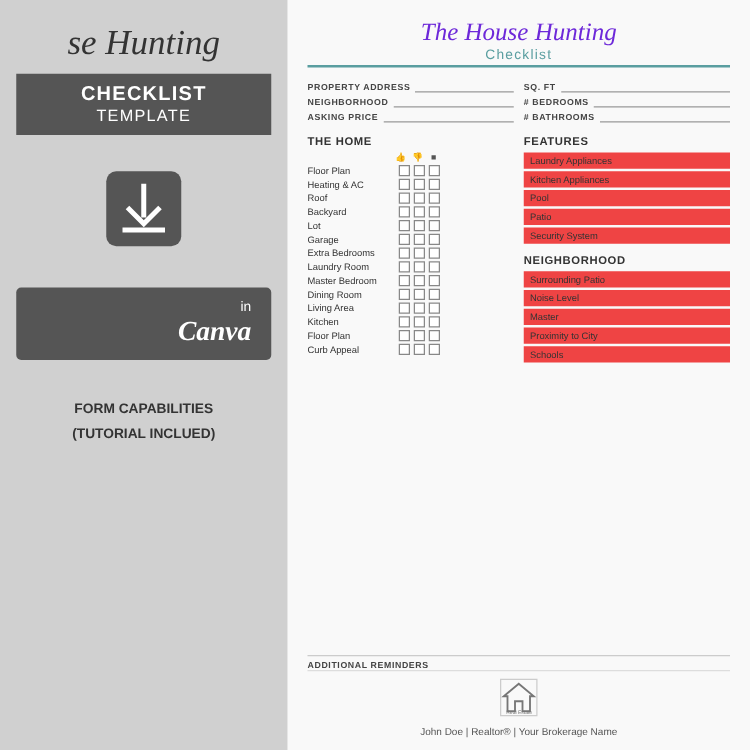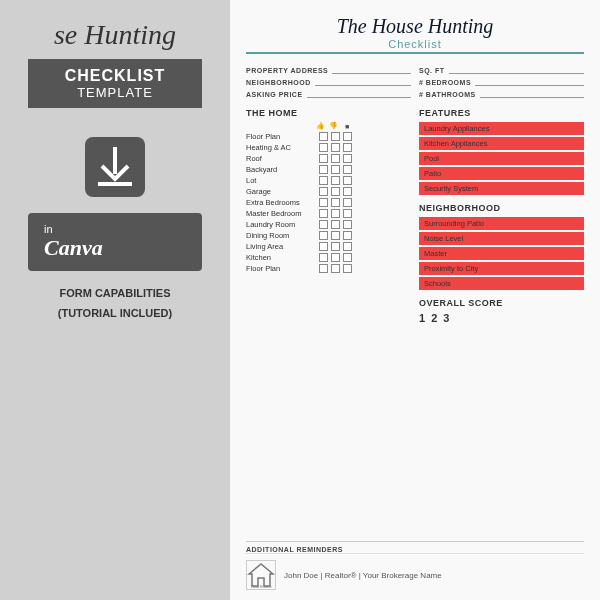--- a/index.html
+++ b/index.html
@@ -13,21 +13,21 @@
 
     
     .left-panel {
       width: 230px;
       height: 600px;
       background: #d0d0d0;
       position: relative;
       display: flex;
       flex-direction: column;
       align-items: center;
-      padding: 20px 28px;
+      padding: 20px 13px;
       overflow: hidden;
     }
 
     .title-cursive {
       font-family: Georgia, 'Times New Roman', serif;
       font-style: italic;
       font-size: 28px;
       color: #333;
       text-align: center;
       line-height: 1.1;
@@ -58,22 +58,22 @@
       height: 70px;
       margin: 8px auto;
     }
 
     .canva-bar {
       background: #555;
       color: white;
       padding: 10px 16px;
       border-radius: 4px;
       width: 100%;
-      text-align: left;
-      margin: 3px 0;
+      text-align: right;
+      margin: 20px 0;
       font-size: 13px;
     }
     .canva-bar .in-text { font-size: 11px; }
     .canva-bar .canva-text {
       font-family: Georgia, serif;
       font-style: italic;
       font-size: 22px;
       font-weight: bold;
     }
 
@@ -98,21 +98,21 @@
       padding: 14px 16px 10px 16px;
       overflow: hidden;
       display: flex;
       flex-direction: column;
     }
 
     .doc-title {
       font-family: Georgia, 'Times New Roman', serif;
       font-style: italic;
       font-size: 20px;
-      color: #0f172a;
+      color: #6d28d9;
       text-align: center;
       line-height: 1.2;
     }
 
     .doc-subtitle {
       text-align: center;
       font-size: 11px;
       letter-spacing: 1px;
       color: #5a9ea0;
       border-bottom: 2px solid #5a9ea0;
@@ -239,20 +239,21 @@
       margin-top: 4px;
     }
 
     .footer {
       display: flex;
       align-items: center;
       gap: 8px;
       margin-top: auto;
       padding-top: 6px;
       border-top: 1px solid #ddd;
+      flex-direction: column;
     }
 
     .footer-logo {
       width: 30px;
       height: 30px;
       border: 1px solid #ccc;
       display: flex;
       align-items: center;
       justify-content: center;
       font-size: 6px;
@@ -400,51 +401,57 @@
           <div class="checkbox"></div>
           <div class="checkbox"></div>
         </div>
         <div class="checklist-item">
           <span class="checklist-item-label">Extra Bedrooms</span>
           <div class="checkbox"></div>
           <div class="checkbox"></div>
           <div class="checkbox"></div>
         </div>
         <div class="checklist-item">
+          <span class="checklist-item-label">Laundry Room</span>
+          <div class="checkbox"></div>
+          <div class="checkbox"></div>
+          <div class="checkbox"></div>
+        </div>
+        <div class="checklist-item">
           <span class="checklist-item-label">Master Bedroom</span>
           <div class="checkbox"></div>
           <div class="checkbox"></div>
           <div class="checkbox"></div>
         </div>
         <div class="checklist-item">
-          <span class="checklist-item-label">Laundry Room</span>
-          <div class="checkbox"></div>
-          <div class="checkbox"></div>
-          <div class="checkbox"></div>
-        </div>
-        <div class="checklist-item">
           <span class="checklist-item-label">Dining Room</span>
           <div class="checkbox"></div>
           <div class="checkbox"></div>
           <div class="checkbox"></div>
         </div>
         <div class="checklist-item">
           <span class="checklist-item-label">Living Area</span>
           <div class="checkbox"></div>
           <div class="checkbox"></div>
           <div class="checkbox"></div>
         </div>
         <div class="checklist-item">
           <span class="checklist-item-label">Kitchen</span>
           <div class="checkbox"></div>
           <div class="checkbox"></div>
           <div class="checkbox"></div>
         </div>
         <div class="checklist-item">
           <span class="checklist-item-label">Floor Plan</span>
+          <div class="checkbox"></div>
+          <div class="checkbox"></div>
+          <div class="checkbox"></div>
+        </div>
+        <div class="checklist-item">
+          <span class="checklist-item-label">Curb Appeal</span>
           <div class="checkbox"></div>
           <div class="checkbox"></div>
           <div class="checkbox"></div>
         </div>
       </div>
     </div>
 
     <div class="col-right">
 
       <div class="section-title">FEATURES</div>
@@ -456,28 +463,20 @@
 
       <div class="neighborhood-section">
         <div class="section-title">NEIGHBORHOOD</div>
         <span class="feature-tag">Surrounding Patio</span>
         <span class="feature-tag">Noise Level</span>
         <span class="feature-tag">Master</span>
         <span class="feature-tag">Proximity to City</span>
         <span class="feature-tag">Schools</span>
       </div>
 
-      <div class="score-section">
-        <div class="section-title">OVERALL SCORE</div>
-        <div class="score-numbers">
-          <span class="score-num">1</span>
-          <span class="score-num">2</span>
-          <span class="score-num">3</span>
-        </div>
-      </div>
     </div>
   </div>
 
   <div class="additional-reminders">ADDITIONAL REMINDERS</div>
 
   <div class="footer">
     <div class="footer-logo">
       <svg width="28" height="28" viewBox="0 0 28 28">
         <polygon points="14,3 2,13 5,13 5,25 11,25 11,17 17,17 17,25 23,25 23,13 26,13" fill="none" stroke="#777" stroke-width="1.5"></polygon>
         <text x="4" y="27" font-size="4" fill="#777">Real Estate</text>

